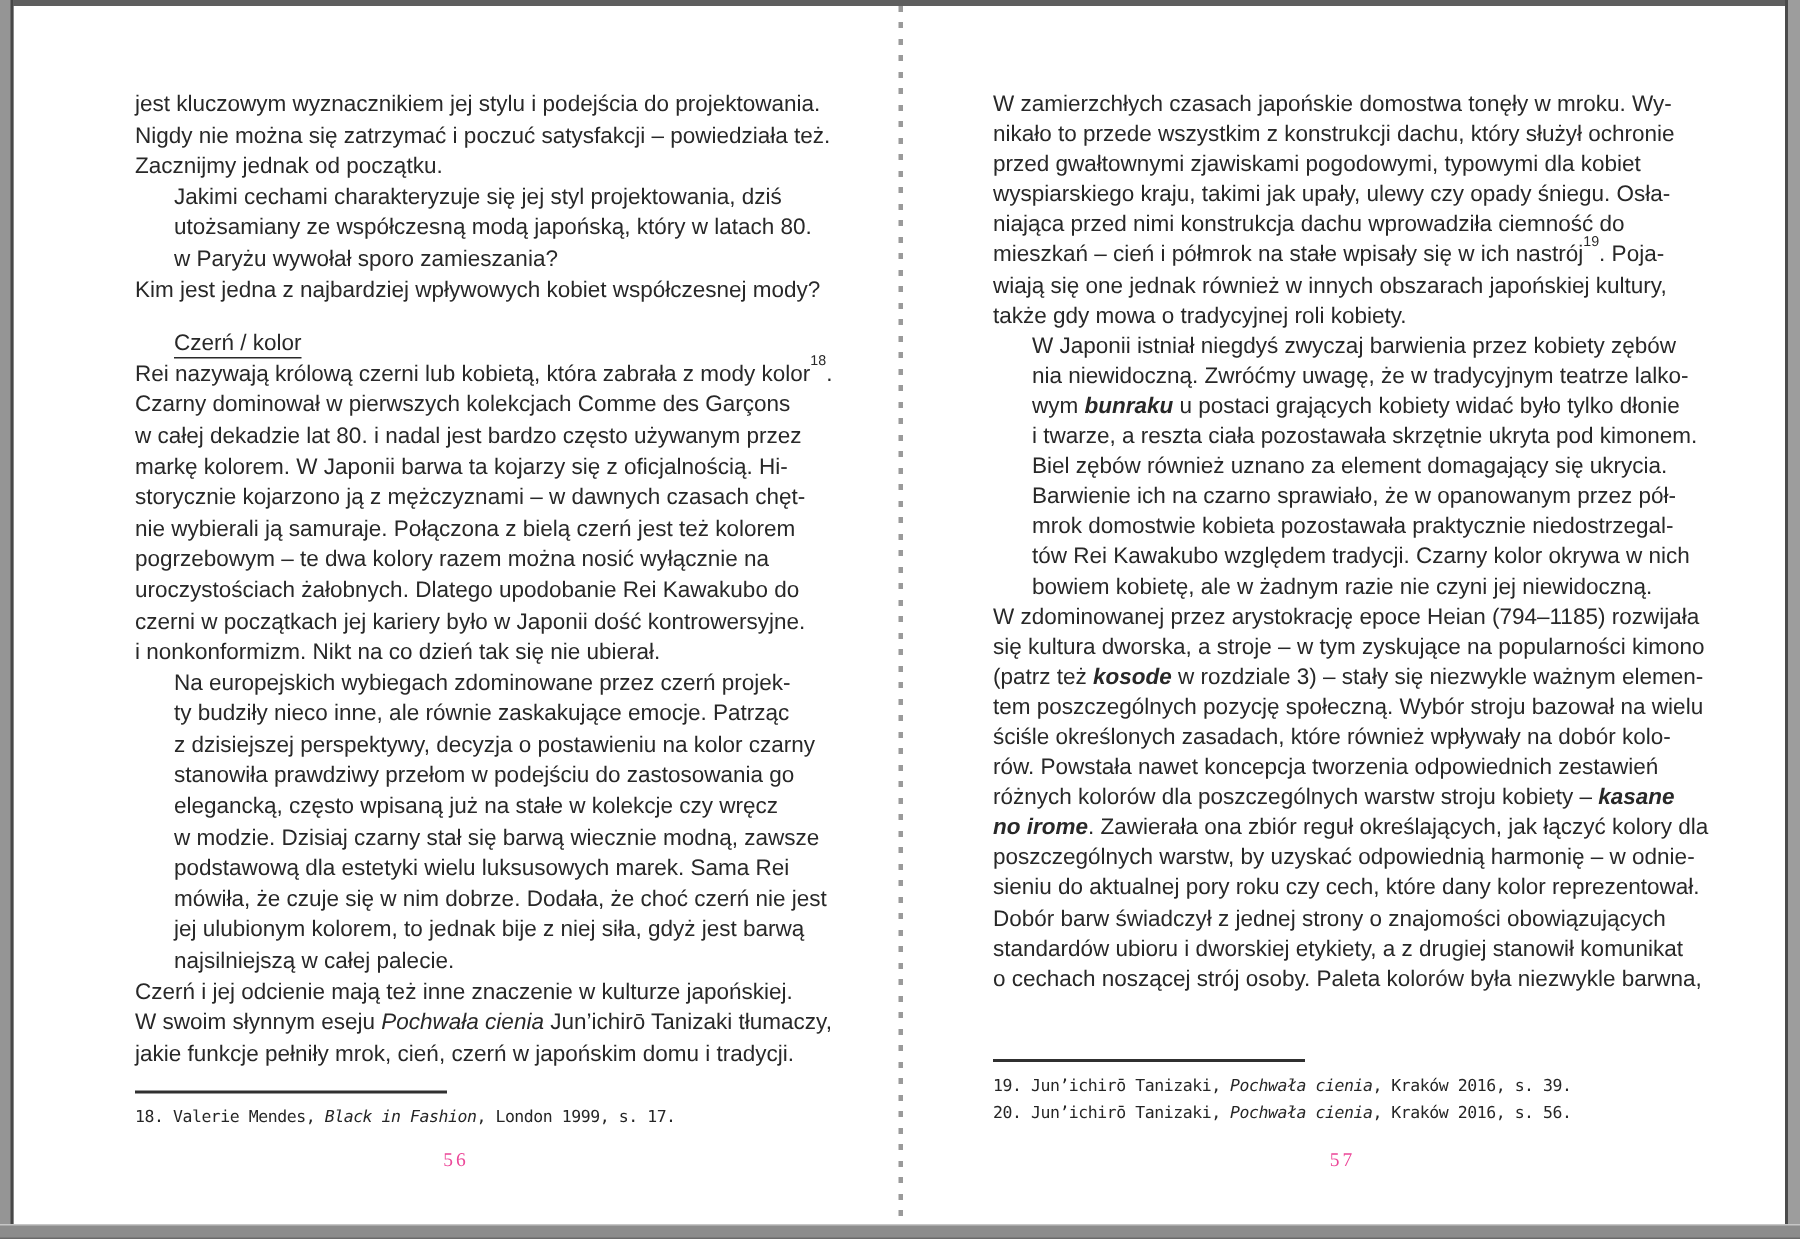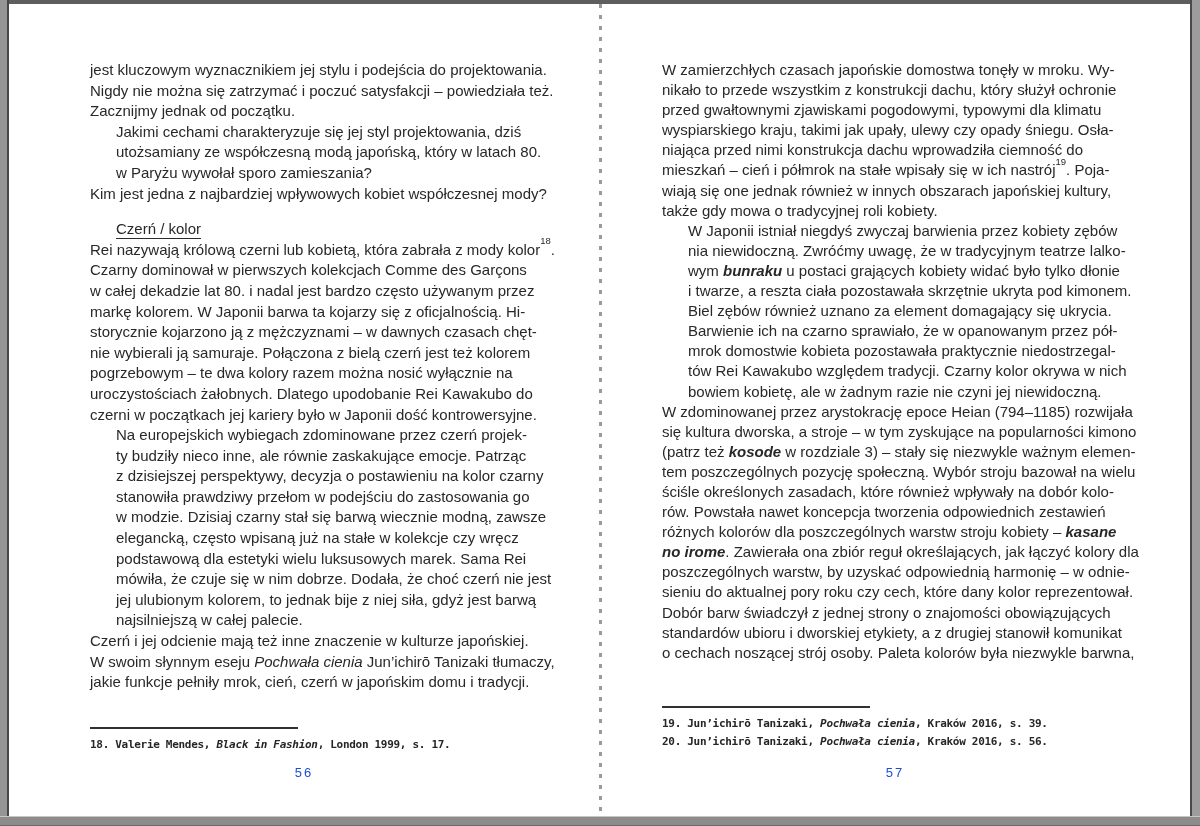--- a/index.html
+++ b/index.html
@@ -31,30 +31,30 @@
   .indent { padding-left: 26px; }
   .gap    { margin-top: 15px; }
   .underlined { border-bottom: 1.5px solid #2a2a2a; padding-bottom: 1px; }
   .bi { font-weight: 700; font-style: italic; }
   .it { font-style: italic; }
   sup { font-size: 9.5px; position: relative; top: -4.5px; line-height: 0; }
   
   .footnote-block {
     position: absolute; color: #262626;
     font-family: "DejaVu Sans Mono", "Liberation Mono", monospace;
-    font-size: 11px; letter-spacing: -0.3px; font-weight: bold;
+    font-size: 11px; letter-spacing: -0.3px;
   }
   #fn-left  { left: 90px;  top: 727px; width: 492px; }
   #fn-right { left: 662px; top: 706px; width: 516px; }
   .fn-rule { width: 208px; border-top: 2px solid #303030; margin-bottom: 7px; }
   .footnote-block .line { height: 17.5px; line-height: 17.5px; }
   
   .page-number {
-    position: absolute; top: 765px; text-align: center; color: #1d4ed8;
-    font-family: Liberation Sans, sans-serif;
+    position: absolute; top: 765px; text-align: center; color: #ec4899;
+    font-family: Liberation Serif, serif;
     font-size: 13px; letter-spacing: 2px;
   }
   #pn-left  { left: 9px;   width: 590px; }
   #pn-right { left: 601px; width: 588px; }
 </style>
 </head>
 <body>
 
 <div id="screen">
 
@@ -74,39 +74,40 @@
       <div class="line indent gap"><span class="underlined">Czerń / kolor</span></div>
       <div class="line">Rei nazywają królową czerni lub kobietą, która zabrała z mody kolor<sup>18</sup>.</div>
       <div class="line">Czarny dominował w pierwszych kolekcjach Comme des Garçons</div>
       <div class="line">w całej dekadzie lat 80. i nadal jest bardzo często używanym przez</div>
       <div class="line">markę kolorem. W Japonii barwa ta kojarzy się z oficjalnością. Hi-</div>
       <div class="line">storycznie kojarzono ją z mężczyznami – w dawnych czasach chęt-</div>
       <div class="line">nie wybierali ją samuraje. Połączona z bielą czerń jest też kolorem</div>
       <div class="line">pogrzebowym – te dwa kolory razem można nosić wyłącznie na</div>
       <div class="line">uroczystościach żałobnych. Dlatego upodobanie Rei Kawakubo do</div>
       <div class="line">czerni w początkach jej kariery było w Japonii dość kontrowersyjne.</div>
+      <div class="line">i nonkonformizm. Nikt na co dzień tak się nie ubierał.</div>
       <div class="line indent">Na europejskich wybiegach zdominowane przez czerń projek-</div>
       <div class="line indent">ty budziły nieco inne, ale równie zaskakujące emocje. Patrząc</div>
       <div class="line indent">z dzisiejszej perspektywy, decyzja o postawieniu na kolor czarny</div>
       <div class="line indent">stanowiła prawdziwy przełom w podejściu do zastosowania go</div>
+      <div class="line indent">elegancką, często wpisaną już na stałe w kolekcje czy wręcz</div>
       <div class="line indent">w modzie. Dzisiaj czarny stał się barwą wiecznie modną, zawsze</div>
-      <div class="line indent">elegancką, często wpisaną już na stałe w kolekcje czy wręcz</div>
       <div class="line indent">podstawową dla estetyki wielu luksusowych marek. Sama Rei</div>
       <div class="line indent">mówiła, że czuje się w nim dobrze. Dodała, że choć czerń nie jest</div>
       <div class="line indent">jej ulubionym kolorem, to jednak bije z niej siła, gdyż jest barwą</div>
       <div class="line indent">najsilniejszą w całej palecie.</div>
       <div class="line">Czerń i jej odcienie mają też inne znaczenie w kulturze japońskiej.</div>
       <div class="line">W swoim słynnym eseju <span class="it">Pochwała cienia</span> Jun’ichirō Tanizaki tłumaczy,</div>
       <div class="line">jakie funkcje pełniły mrok, cień, czerń w japońskim domu i tradycji.</div>
     </div>
 
   <div id="right-col" class="page-col">
       <div class="line">W zamierzchłych czasach japońskie domostwa tonęły w mroku. Wy-</div>
       <div class="line">nikało to przede wszystkim z konstrukcji dachu, który służył ochronie</div>
-      <div class="line">przed gwałtownymi zjawiskami pogodowymi, typowymi dla klimatu</div>
+      <div class="line">przed gwałtownymi zjawiskami pogodowymi, typowymi dla kobiet</div>
       <div class="line">wyspiarskiego kraju, takimi jak upały, ulewy czy opady śniegu. Osła-</div>
       <div class="line">niająca przed nimi konstrukcja dachu wprowadziła ciemność do</div>
       <div class="line">mieszkań – cień i półmrok na stałe wpisały się w ich nastrój<sup>19</sup>. Poja-</div>
       <div class="line">wiają się one jednak również w innych obszarach japońskiej kultury,</div>
       <div class="line">także gdy mowa o tradycyjnej roli kobiety.</div>
       <div class="line indent">W Japonii istniał niegdyś zwyczaj barwienia przez kobiety zębów</div>
       <div class="line indent">nia niewidoczną. Zwróćmy uwagę, że w tradycyjnym teatrze lalko-</div>
       <div class="line indent">wym <span class="bi">bunraku</span> u postaci grających kobiety widać było tylko dłonie</div>
       <div class="line indent">i twarze, a reszta ciała pozostawała skrzętnie ukryta pod kimonem.</div>
       <div class="line indent">Biel zębów również uznano za element domagający się ukrycia.</div>

